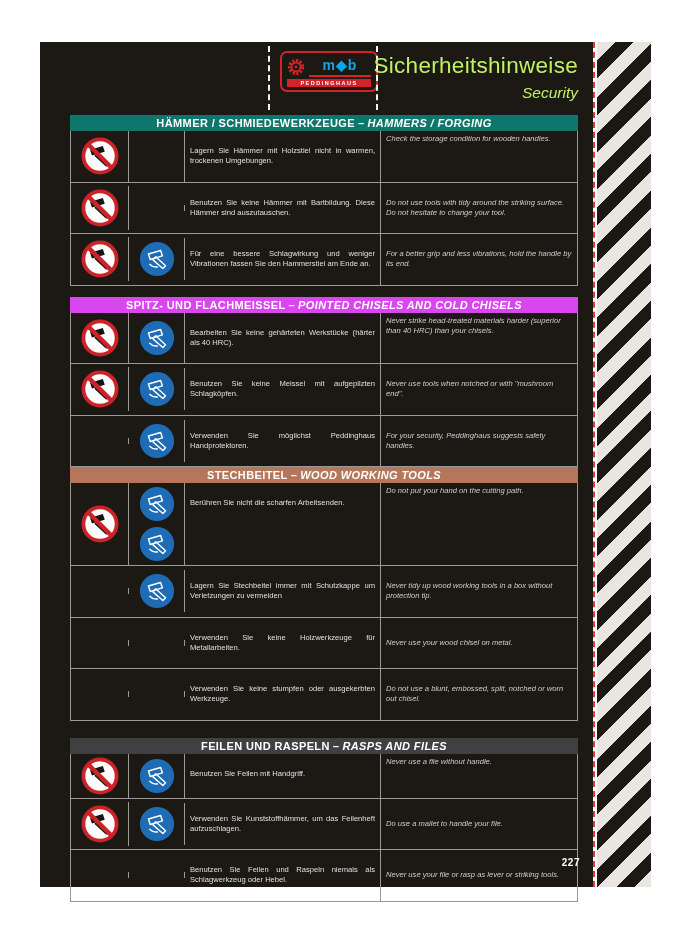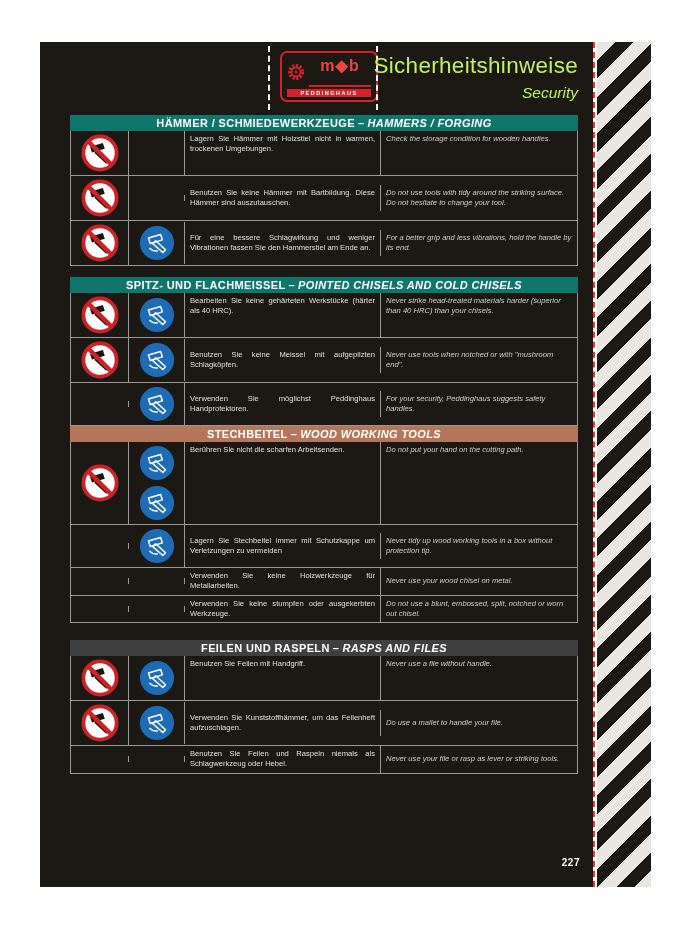--- a/index.html
+++ b/index.html
@@ -28,22 +28,22 @@
   }
   .dash-left{left:228px;}
   .dash-right{left:336px;}
   .logo{
     position:absolute;left:240px;top:9px;width:84px;
     border:2px solid #d2232a;border-radius:7px;background:#1c1813;
     padding:4px 5px 3px 5px;
   }
   .logo-top{display:flex;align-items:center;gap:4px;}
   .logo-word{
-    color:#ef4444;font-weight:bold;font-size:16px;line-height:17px;
-    letter-spacing:1px;border-bottom:2.5px solid #d2232a;padding-bottom:11px;flex:1;
+    color:#0ea5e9;font-weight:bold;font-size:14px;line-height:17px;
+    letter-spacing:1px;border-bottom:2.5px solid #d2232a;padding-bottom:1px;flex:1;
     text-align:center;
   }
   .logo-bar{
     margin-top:2px;background:#d2232a;color:#ffffff;
     font-size:5.5px;font-weight:bold;text-align:center;letter-spacing:1.5px;
     padding:1px 0;
   }
   .title-block{position:absolute;top:11px;right:15px;text-align:right;color:#bef264;}
   .title-main{font-size:22.5px;font-weight:400;letter-spacing:0.3px;}
   .title-sub{font-size:15.5px;font-style:italic;margin-top:5px;}
@@ -61,21 +61,21 @@
   .row{display:flex;align-items:stretch;}
   .row + .row{border-top:1px solid #9b9998;align-items:center;}
   .cell{box-sizing:border-box;}
   .c1,.c2{
     width:58px;display:flex;flex-direction:column;align-items:center;
     justify-content:center;gap:4px;padding:3px 0;
   }
   .c2{width:56px;}
   .c1,.c2{border-right:1px solid #9b9998;}
   .c3{
-    width:196px;border-right:1px solid #9b9998;padding:3px 5px;
+    width:196px;border-right:1px solid #9b9998;padding:15px 5px;
     font-size:7.6px;line-height:1.35;color:#e0dedc;text-align:justify;
   }
   .c4{
     flex:1;padding:3px 5px;font-size:7.6px;line-height:1.35;
     color:#cfcdcb;font-style:italic;
   }
   .sign{display:block;}
   
   .page-number{
     position:absolute;right:13px;bottom:19px;color:#ffffff;
@@ -168,21 +168,21 @@
                   </g>
                 </svg>
               </span>
             </div>
             <div class="cell c3">Für eine bessere Schlagwirkung und weniger Vibrationen fassen Sie den Hammerstiel am Ende an.</div>
             <div class="cell c4">For a better grip and less vibrations, hold the handle by its end.</div>
           </div>
         </div>
       </div>
       <div class="section" style="margin-top: 11px;">
-        <div class="sec-hdr" style="background: #0f766e;"><span class="hd">SPITZ- UND FLACHMEISSEL</span><span class="hs">–</span><span class="he">POINTED CHISELS AND COLD CHISELS</span></div>
+        <div class="sec-hdr" style="background: #d946ef;"><span class="hd">SPITZ- UND FLACHMEISSEL</span><span class="hs">–</span><span class="he">POINTED CHISELS AND COLD CHISELS</span></div>
         <div class="tbl">
           <div class="row">
             <div class="cell c1">
               <span>
                 <svg class="sign" width="38" height="38" viewBox="0 0 40 40">
                   <circle cx="20" cy="20" r="17.5" fill="#ffffff" stroke="#cc2328" stroke-width="4"></circle>
                   <g fill="#17130f">
                     <path d="M9.5 13.5 L23 9.5 L25 15.5 L11.5 19.5 Z"></path>
                     <path d="M17.5 16.5 L30 28 L26.5 31.3 L14 19.8 Z"></path>
                   </g>

